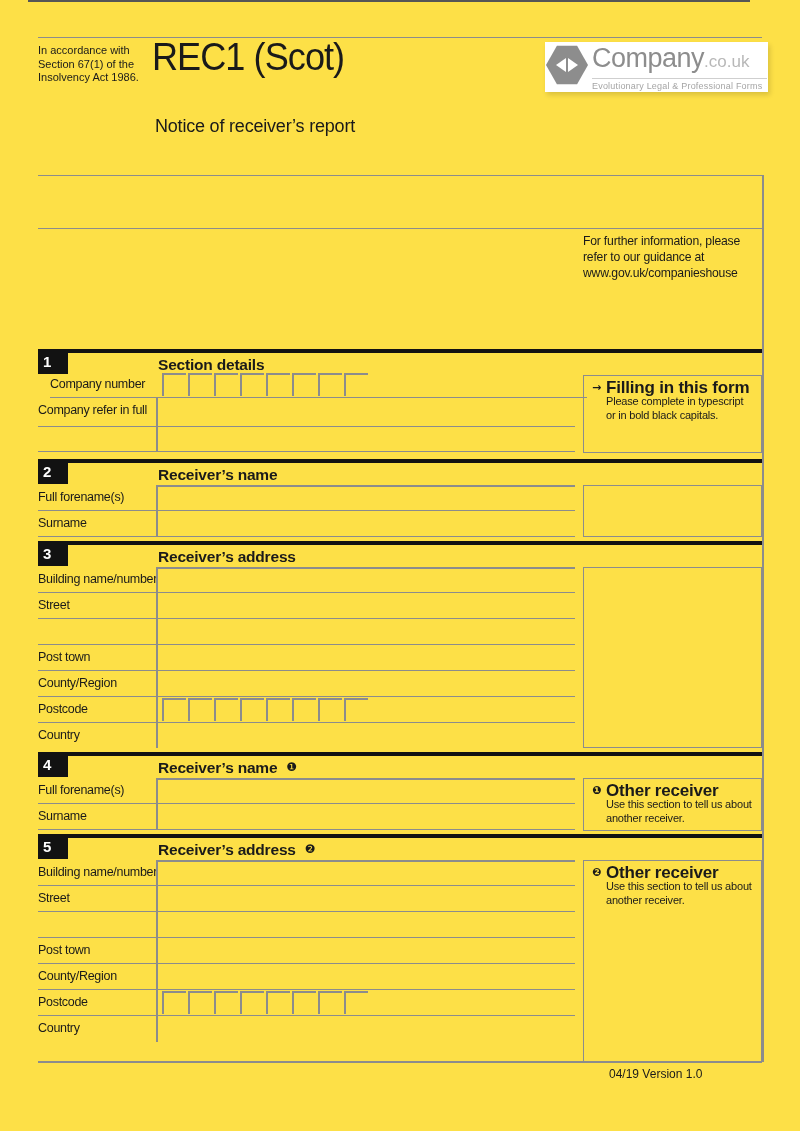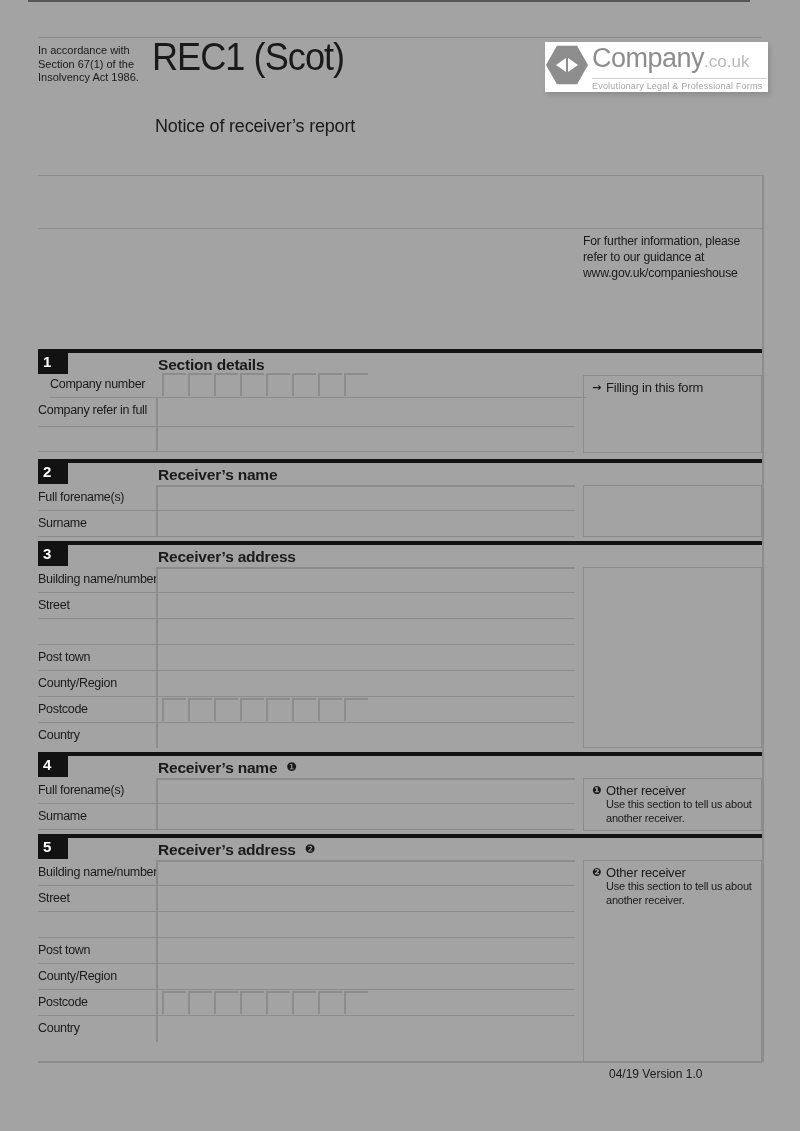--- a/index.html
+++ b/index.html
@@ -1,16 +1,16 @@
 <!DOCTYPE html>
 <html><head>
 <meta charset="utf-8">
 <style>
   html,body { margin:0; padding:0; background:#fff; }
-  .page { position:relative; width:800px; height:1131px; background:#a3a3a3;
+  .page { position:relative; width:800px; height:1131px; background:#fde047;
           color:#1a1a1a; font-family:"Liberation Sans","DejaVu Sans",sans-serif; overflow:hidden; }
   .hline { position:absolute; background:#8c8c8c; height:1px; }
   .vline { position:absolute; background:#8c8c8c; width:1.5px; }
   .topedge { position:absolute; left:28px; top:0; width:722px; height:1.5px; background:#565656; }
 
   
   .compliance { position:absolute; left:38px; top:44px; width:112px; font-size:11px; line-height:13.5px; }
   .formcode { position:absolute; left:152px; top:36px; font-size:38px; letter-spacing:-1px;
               transform:scaleX(.95); transform-origin:0 0; white-space:nowrap; }
   .subtitle { position:absolute; left:155px; top:84px; font-size:18px; letter-spacing:-.2px; white-space:nowrap;margin-top:32px; }
@@ -43,21 +43,21 @@
   .rfield { position:absolute; left:120px; right:0; top:0; bottom:0; }
   .fieldtop { position:absolute; left:158px; width:417px; height:1.5px; background:#8c8c8c; }
   .colsep { position:absolute; left:156px; width:1.5px; background:#8c8c8c; }
   .cells { position:absolute; display:flex; }
   .cell { width:22px; height:21px; border-left:2px solid #8c8c8c; border-top:2px solid #8c8c8c; margin-right:2px; }
 
   .sidebox { position:absolute; left:583px; width:179px; border:1.5px solid #8c8c8c;
              box-sizing:border-box; padding:5px 8px; }
   .note { display:flex; }
   .nmark { flex:none; width:14px; font-size:11px; font-weight:bold; font-family:"DejaVu Sans",sans-serif; line-height:14px; }
-  .ntitle { font-size:13px; font-weight:normal; line-height:14px; letter-spacing:-.2px; }
+  .ntitle { font-size:17px; font-weight:bold; line-height:14px; letter-spacing:-.2px; }
   .ntext { font-size:11px; line-height:13.5px; letter-spacing:-.2px; }
 
   .footer { position:absolute; left:609px; top:1067px; font-size:12px; }
 </style>
 </head>
 <body>
 
 <div class="page">
 
   <div class="topedge"></div>
@@ -112,20 +112,21 @@
     <span class="rlabel"></span>
     <div class="rfield"></div>
   </div>
   <div class="colsep" style="top:398px;height:54px;"></div>
 
   <div class="sidebox" style="top:375px;height:78px;">
     <div class="note">
       <span class="nmark">→</span>
       <div>
         <div class="ntitle">Filling in this form</div>
+        <div class="ntext">Please complete in typescript or in bold black capitals.</div>
       </div>
     </div>
   </div>
 
   <div class="bar" style="top:459px;"></div>
   <div class="numbox" style="top:459px;">2</div>
   <div class="sectitle" style="top:466px;"><span>Receiver’s name</span></div>
 
   <div class="fieldtop" style="top:485px;"></div>
   <div class="row" style="top:485px;height:26px;">

